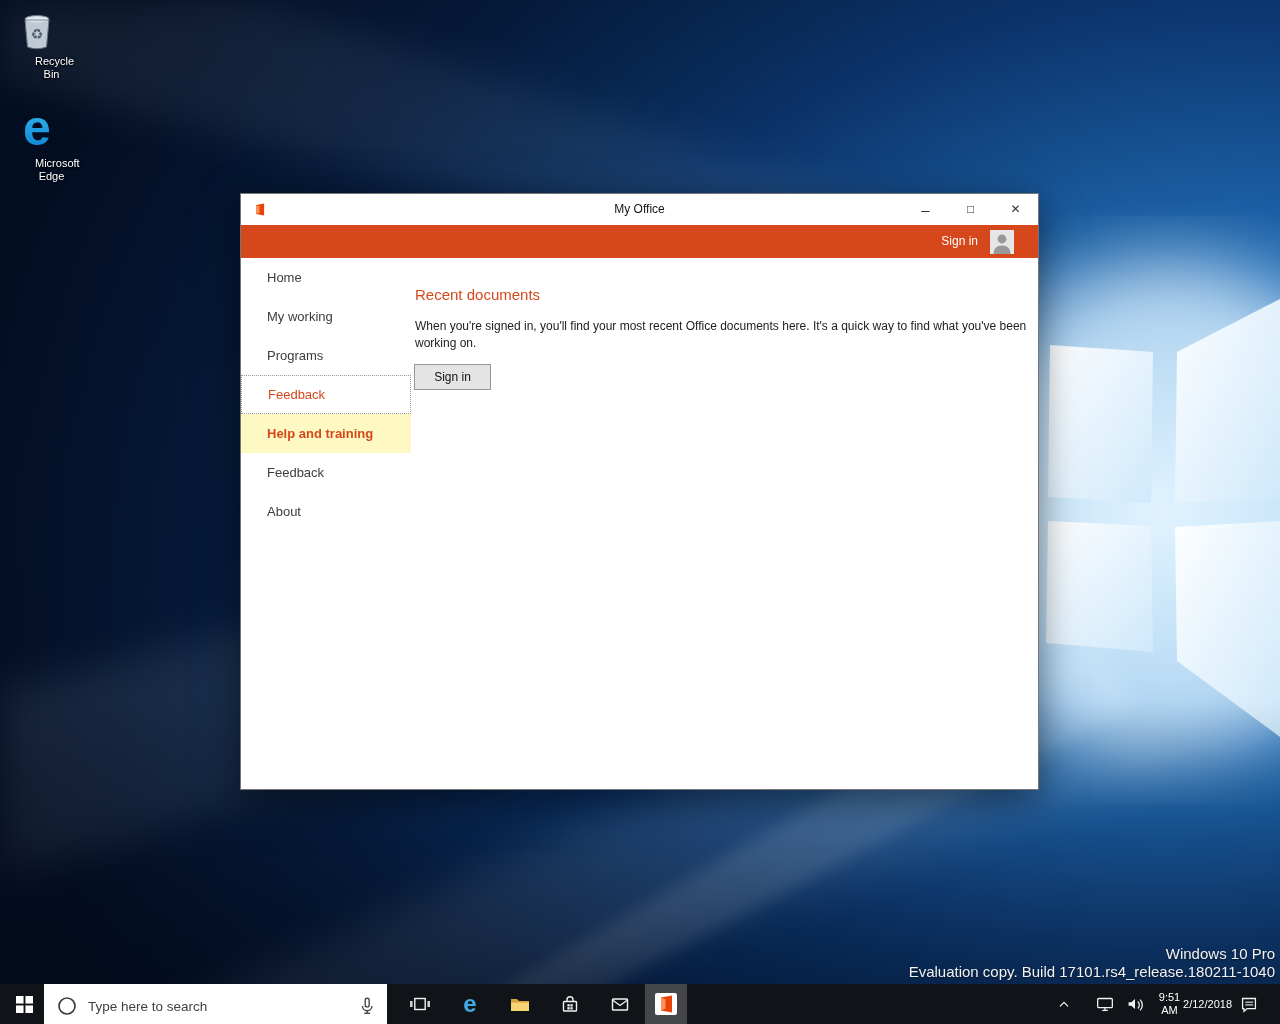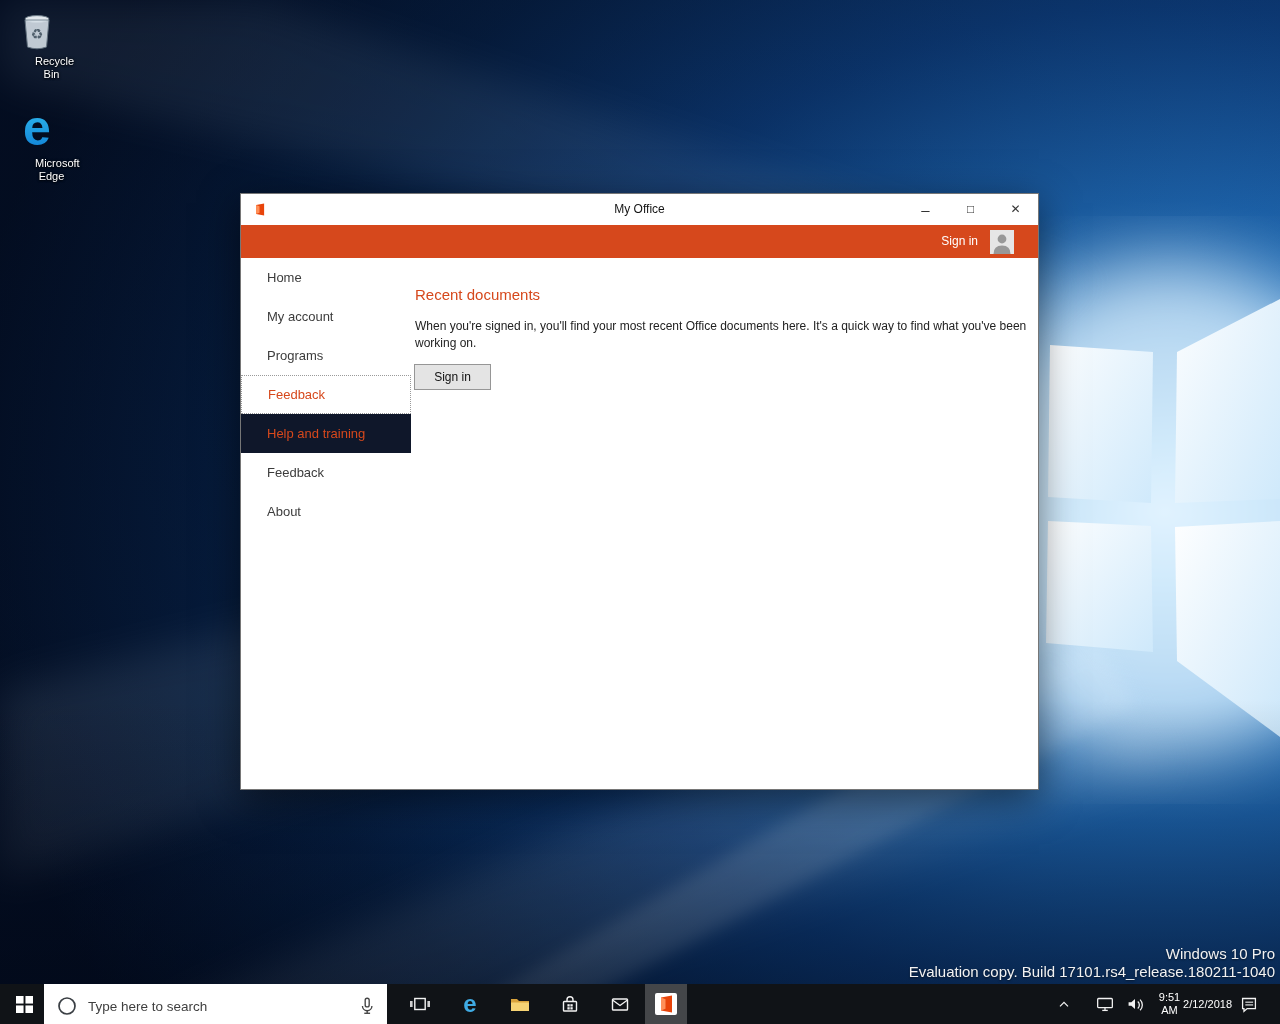--- a/index.html
+++ b/index.html
@@ -35,21 +35,21 @@
 
   .banner { position:absolute; left:0; top:31px; width:100%; height:33px; background:var(--accent); }
   .banner .signin-label { position:absolute; right:60px; top:0; height:33px; line-height:33px;
     color:#fff; font-size:12px; cursor:default; }
   .banner .avatar { position:absolute; left:749px; top:5px; width:24px; height:24px;
     background:#e8e8e8; }
 
   .nav-item { position:absolute; left:0; width:170px; height:39px; line-height:39px;
     padding-left:26px; font-size:13px; color:#3c3c3c; cursor:default; background:#fff; }
   .nav-item.selected { color:var(--accent); border:1px dotted #9a9a9a; line-height:37px; }
-  .nav-item.highlighted { color:var(--accent); background:#0f172a; }
+  .nav-item.highlighted { color:var(--accent); background:#fef9c3;font-weight:bold; }
 
   .content-heading { position:absolute; left:174px; top:92px; font-size:15px; font-weight:400;
     color:var(--accent); }
   .content-body { position:absolute; left:174px; top:124px; width:618px; font-size:12px;
     line-height:16.5px; color:#222; }
   .signin-btn { position:absolute; left:173px; top:170px; width:77px; height:26px;
     background:#e4e4e4; border:1px solid #969696; font-size:12px; color:#111;
     font-family:inherit; cursor:default; }
 
   :root { --accent:#D6481C; }
@@ -183,21 +183,21 @@
       <span class="signin-label">Sign in</span>
       <svg class="avatar" viewBox="0 0 24 24">
         <rect x="0" y="0" width="24" height="24" fill="#e6e6e6"></rect>
         <circle cx="12" cy="9" r="4.4" fill="#989898"></circle>
         <path d="M3.5,24 Q3.5,15.5 12,15.5 Q20.5,15.5 20.5,24 Z" fill="#989898"></path>
       </svg>
     </div>
 
     <div class="sidebar">
       <div class="nav-item" style="top:64px;">Home</div>
-      <div class="nav-item" style="top:103px;">My account</div>
+      <div class="nav-item" style="top:103px;">My working</div>
       <div class="nav-item" style="top:142px;">Programs</div>
       <div class="nav-item selected" style="top:181px;">Feedback</div>
       <div class="nav-item highlighted" style="top:220px;">Help and training</div>
       <div class="nav-item" style="top:259px;">Feedback</div>
       <div class="nav-item" style="top:298px;">About</div>
     </div>
 
     <div class="content-heading">Recent documents</div>
     <div class="content-body">When you're signed in, you'll find your most recent Office documents here. It's a quick way to find what you've been working on.</div>
     <button class="signin-btn">Sign in</button>

